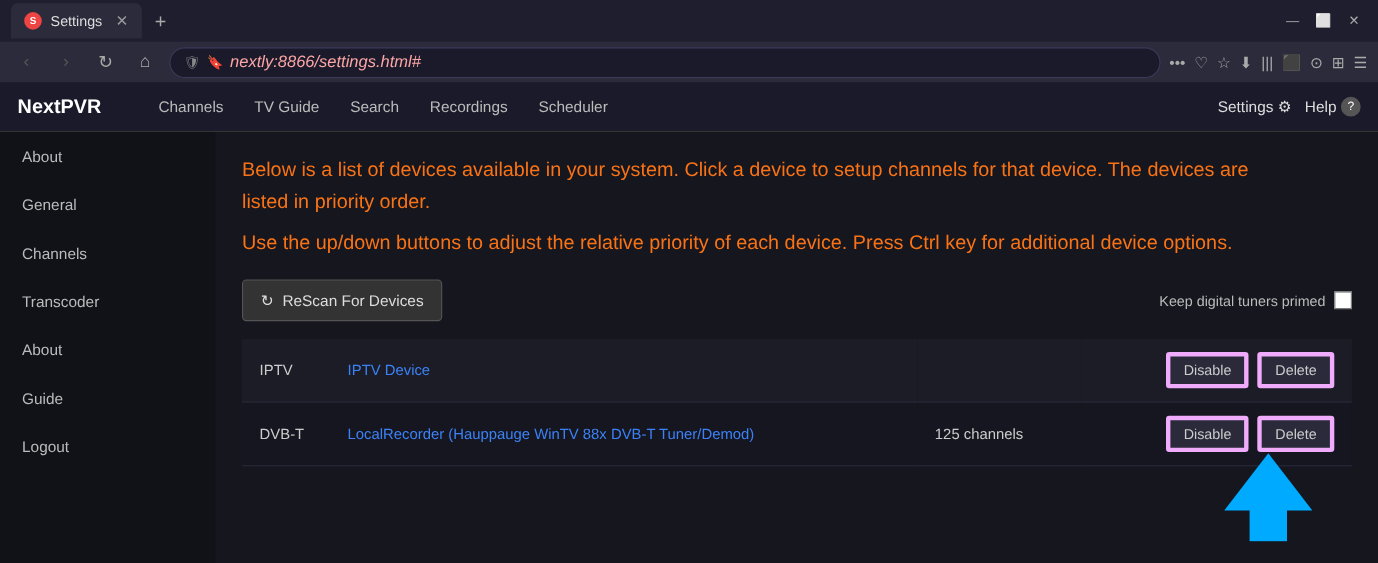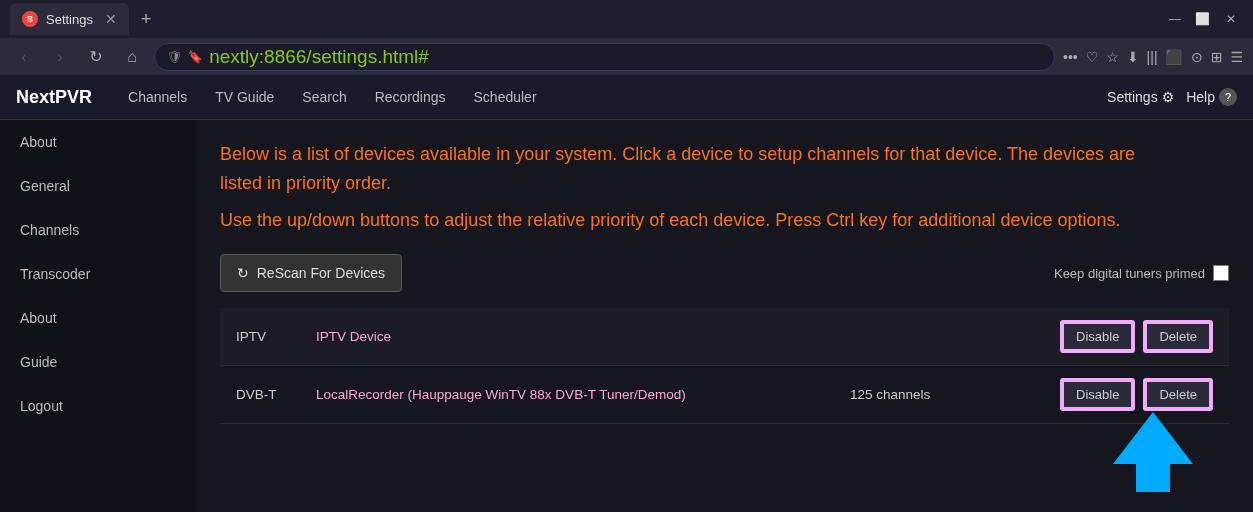--- a/index.html
+++ b/index.html
@@ -13,30 +13,30 @@
     .tab-close { color: #999; cursor: pointer; font-size: 14px; margin-left: 4px; }
     .new-tab-btn { color: #aaa; font-size: 18px; cursor: pointer; margin-left: 4px; }
     .win-controls { margin-left: auto; display: flex; gap: 4px; }
     .win-btn { width: 24px; height: 24px; display: flex; align-items: center; justify-content: center; color: #aaa; font-size: 12px; cursor: pointer; border-radius: 3px; }
 
     .browser-toolbar { display: flex; align-items: center; background: #2b2b3b; height: 37px; padding: 0 10px; gap: 8px; }
     .nav-btn { color: #aaa; font-size: 16px; cursor: pointer; width: 28px; height: 28px; display: flex; align-items: center; justify-content: center; border-radius: 50%; }
     .nav-btn.disabled { color: #555; cursor: default; }
     .address-bar { flex: 1; display: flex; align-items: center; background: #1a1a2a; border: 1px solid #3a3a5a; border-radius: 20px; padding: 0 12px; height: 28px; gap: 6px; }
     .address-bar-icon { color: #888; font-size: 12px; }
-    .address-text { color: #84cc16; font-size: 19px; flex: 1; }
+    .address-text { color: #fca5a5; font-size: 15px; flex: 1; font-style: italic; }
     .toolbar-right { display: flex; align-items: center; gap: 8px; color: #aaa; font-size: 14px; }
     .toolbar-right span { cursor: pointer; }
 
     
     .app-wrapper { display: flex; flex-direction: column; height: calc(512px - 75px); background: #1a1a2a; }
 
     
     .top-nav { background: #1a1a2a; display: flex; align-items: center; padding: 0 16px; height: 45px; border-bottom: 1px solid #333; }
-    .brand { color: white; font-size: 18px; font-weight: bold; margin-right: 24px; }
+    .brand { color: white; font-size: 18px; font-weight: bold; margin-right: 40px; }
     .nav-links { display: flex; gap: 4px; flex: 1; }
     .nav-link { color: #bbb; font-size: 14px; padding: 6px 12px; cursor: pointer; text-decoration: none; }
     .nav-right { display: flex; align-items: center; gap: 12px; }
     .settings-link { color: #ddd; font-size: 14px; cursor: pointer; display: flex; align-items: center; gap: 4px; }
     .help-link { color: #ddd; font-size: 14px; cursor: pointer; display: flex; align-items: center; gap: 4px; text-align: center; }
     .help-circle { width: 18px; height: 18px; background: #555; border-radius: 50%; display: flex; align-items: center; justify-content: center; font-size: 11px; color: white; }
 
     
     .content-area { display: flex; flex: 1; overflow: hidden; }
 
@@ -52,21 +52,21 @@
     .toolbar-row { display: flex; align-items: center; justify-content: space-between; margin-bottom: 16px; }
     .rescan-btn { background: #333; border: 1px solid #555; color: #ddd; padding: 10px 16px; font-size: 14px; cursor: pointer; border-radius: 4px; display: flex; align-items: center; gap: 8px; }
     .keep-primed { display: flex; align-items: center; gap: 8px; color: #bbb; font-size: 13px; }
     .checkbox { width: 16px; height: 16px; border: 1px solid #777; background: #fff; cursor: pointer; }
 
     
     .devices-table { width: 100%; border-collapse: collapse; }
     .devices-table tr { border-bottom: 1px solid #2a2a3a; }
     .devices-table td { padding: 12px 16px; font-size: 13.5px; color: #ccc; vertical-align: middle; }
     .device-type { color: #bbb; width: 80px; }
-    .device-name-link { color: #f9a8d4; text-decoration: none; cursor: pointer; text-align: center; }
+    .device-name-link { color: #3b82f6; text-decoration: none; cursor: pointer; text-align: center; }
     .channel-count { color: #4CAF50; }
     .action-btns { display: flex; gap: 8px; justify-content: flex-end; }
     .action-btn { background: #2a2a3a; border: 4px solid #f0abfc; color: #ccc; padding: 5px 12px; font-size: 13px; cursor: pointer; border-radius: 3px; }
     .row-even { background: #1c1c26; }
     .row-odd { background: #161620; }
 
     
     .refresh-icon { display: inline-block; font-size: 14px; }
   </style>
 </head>

